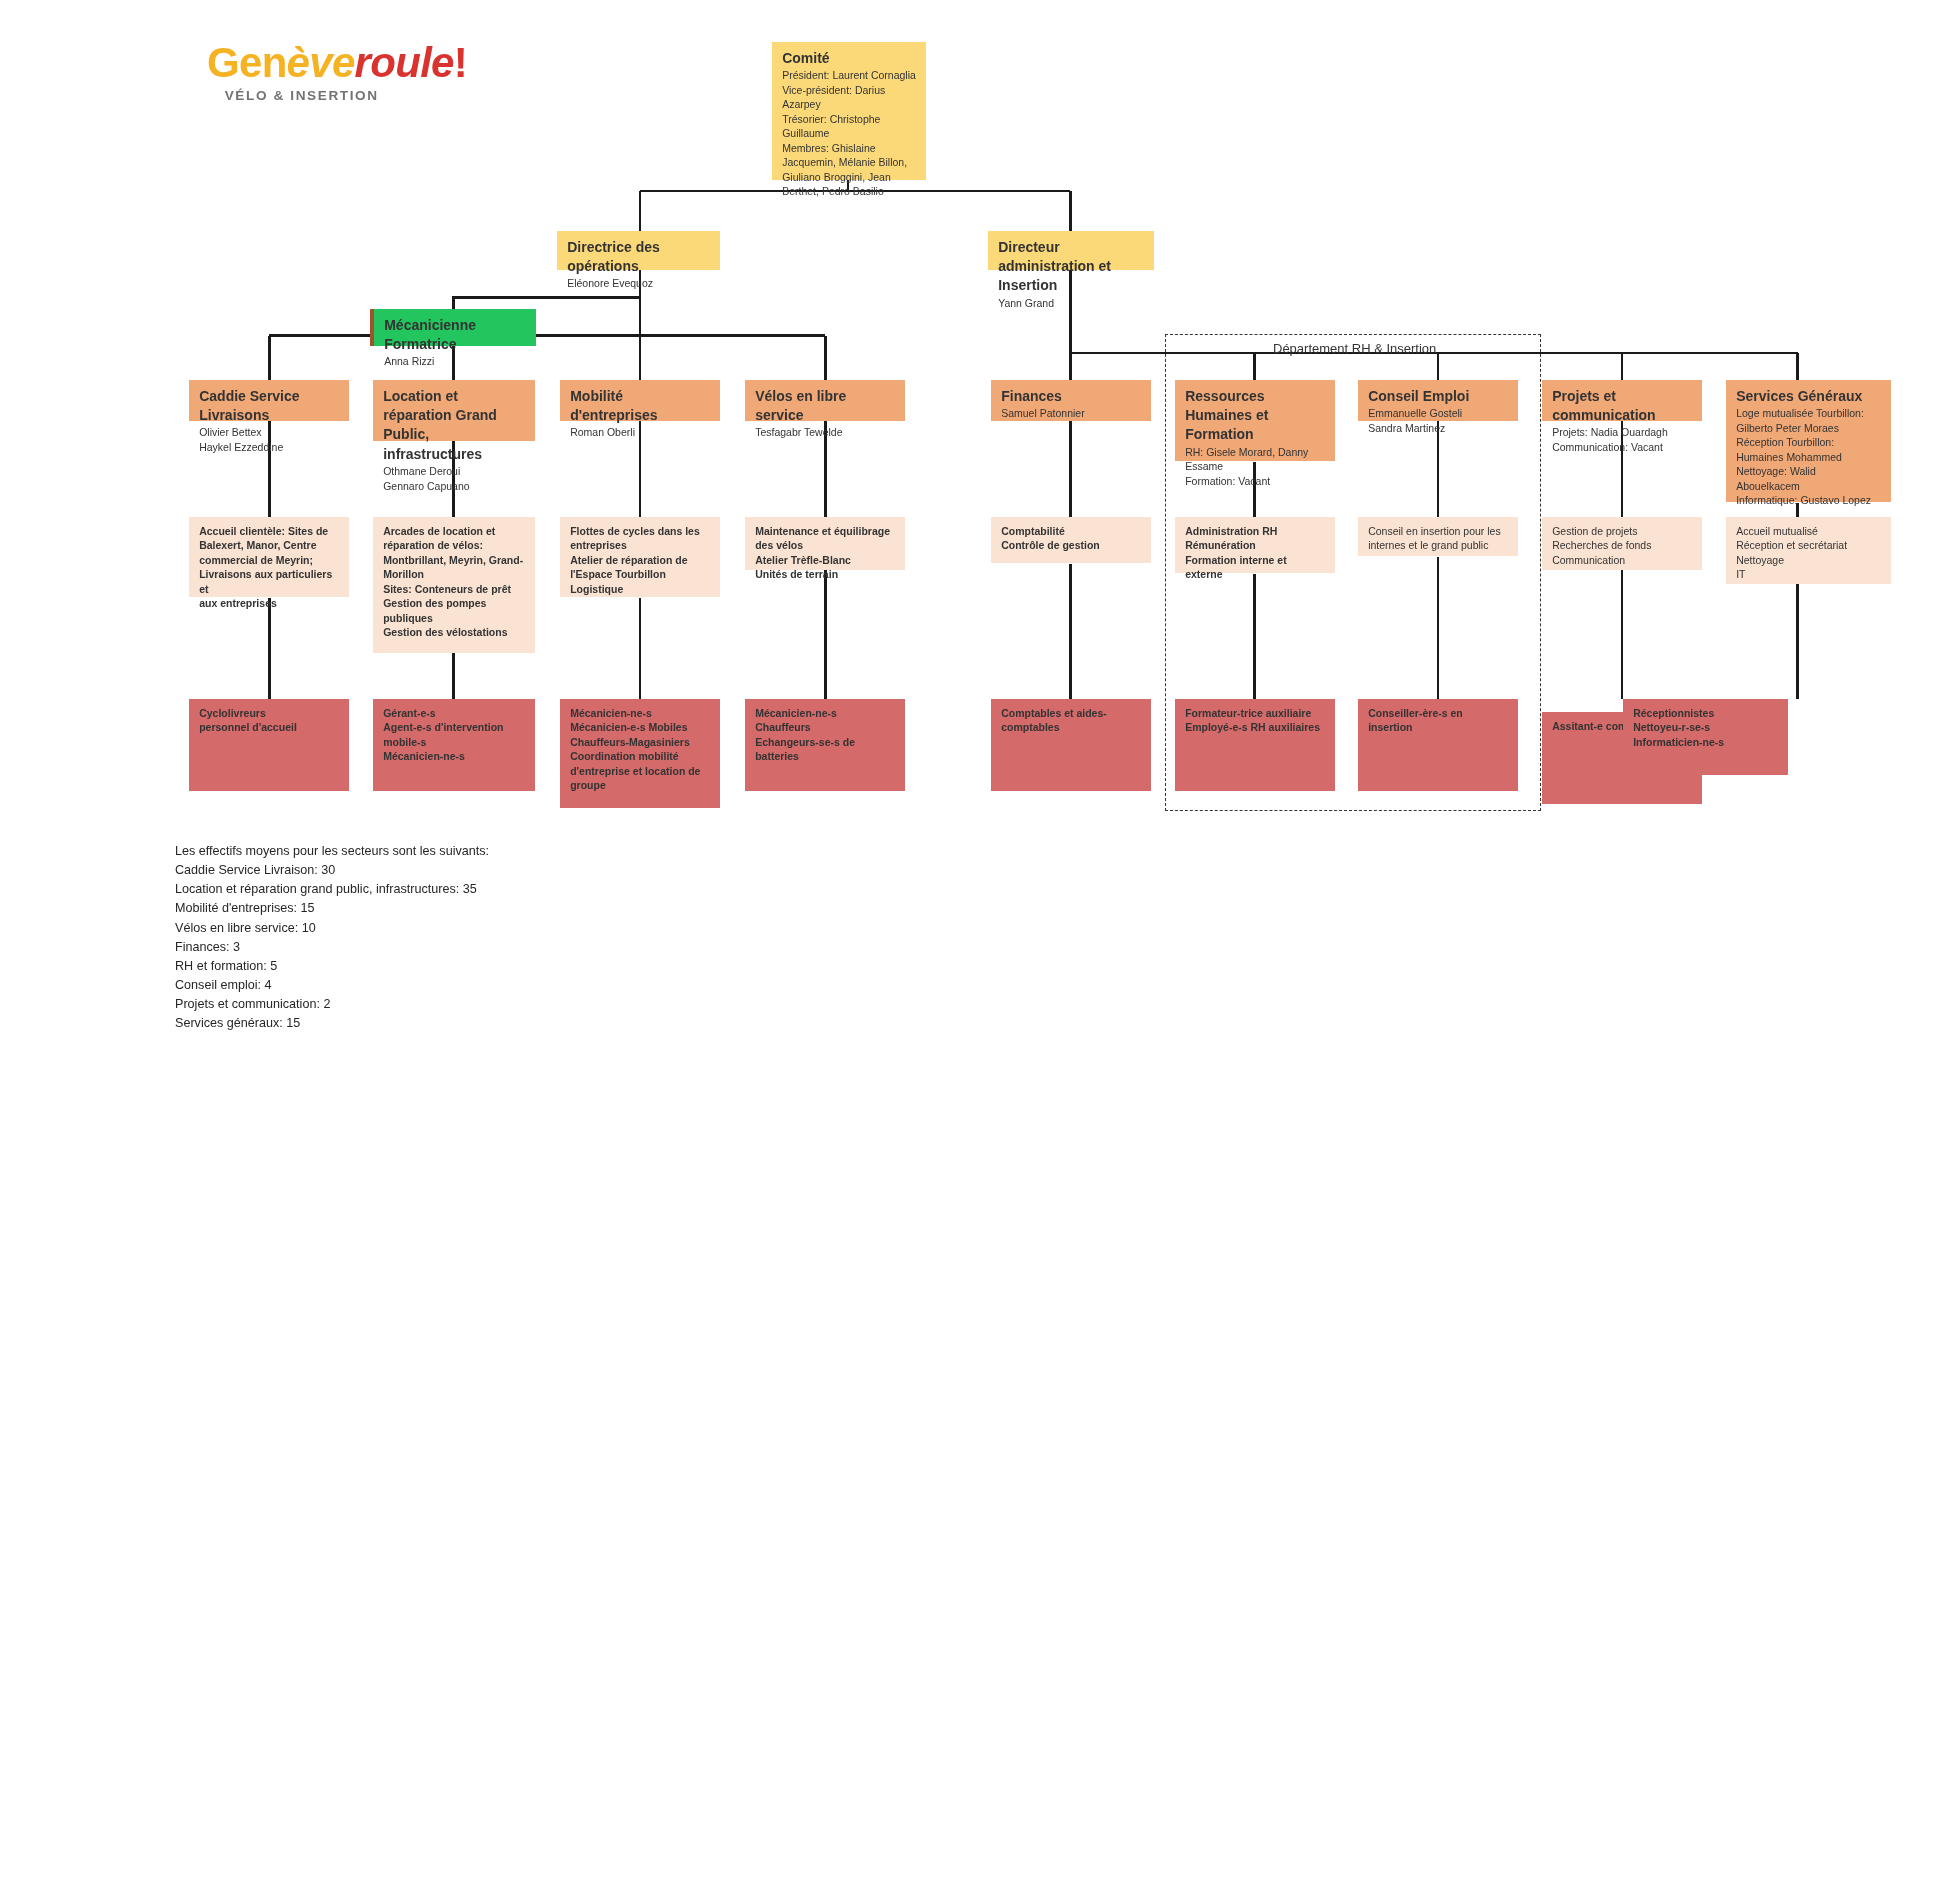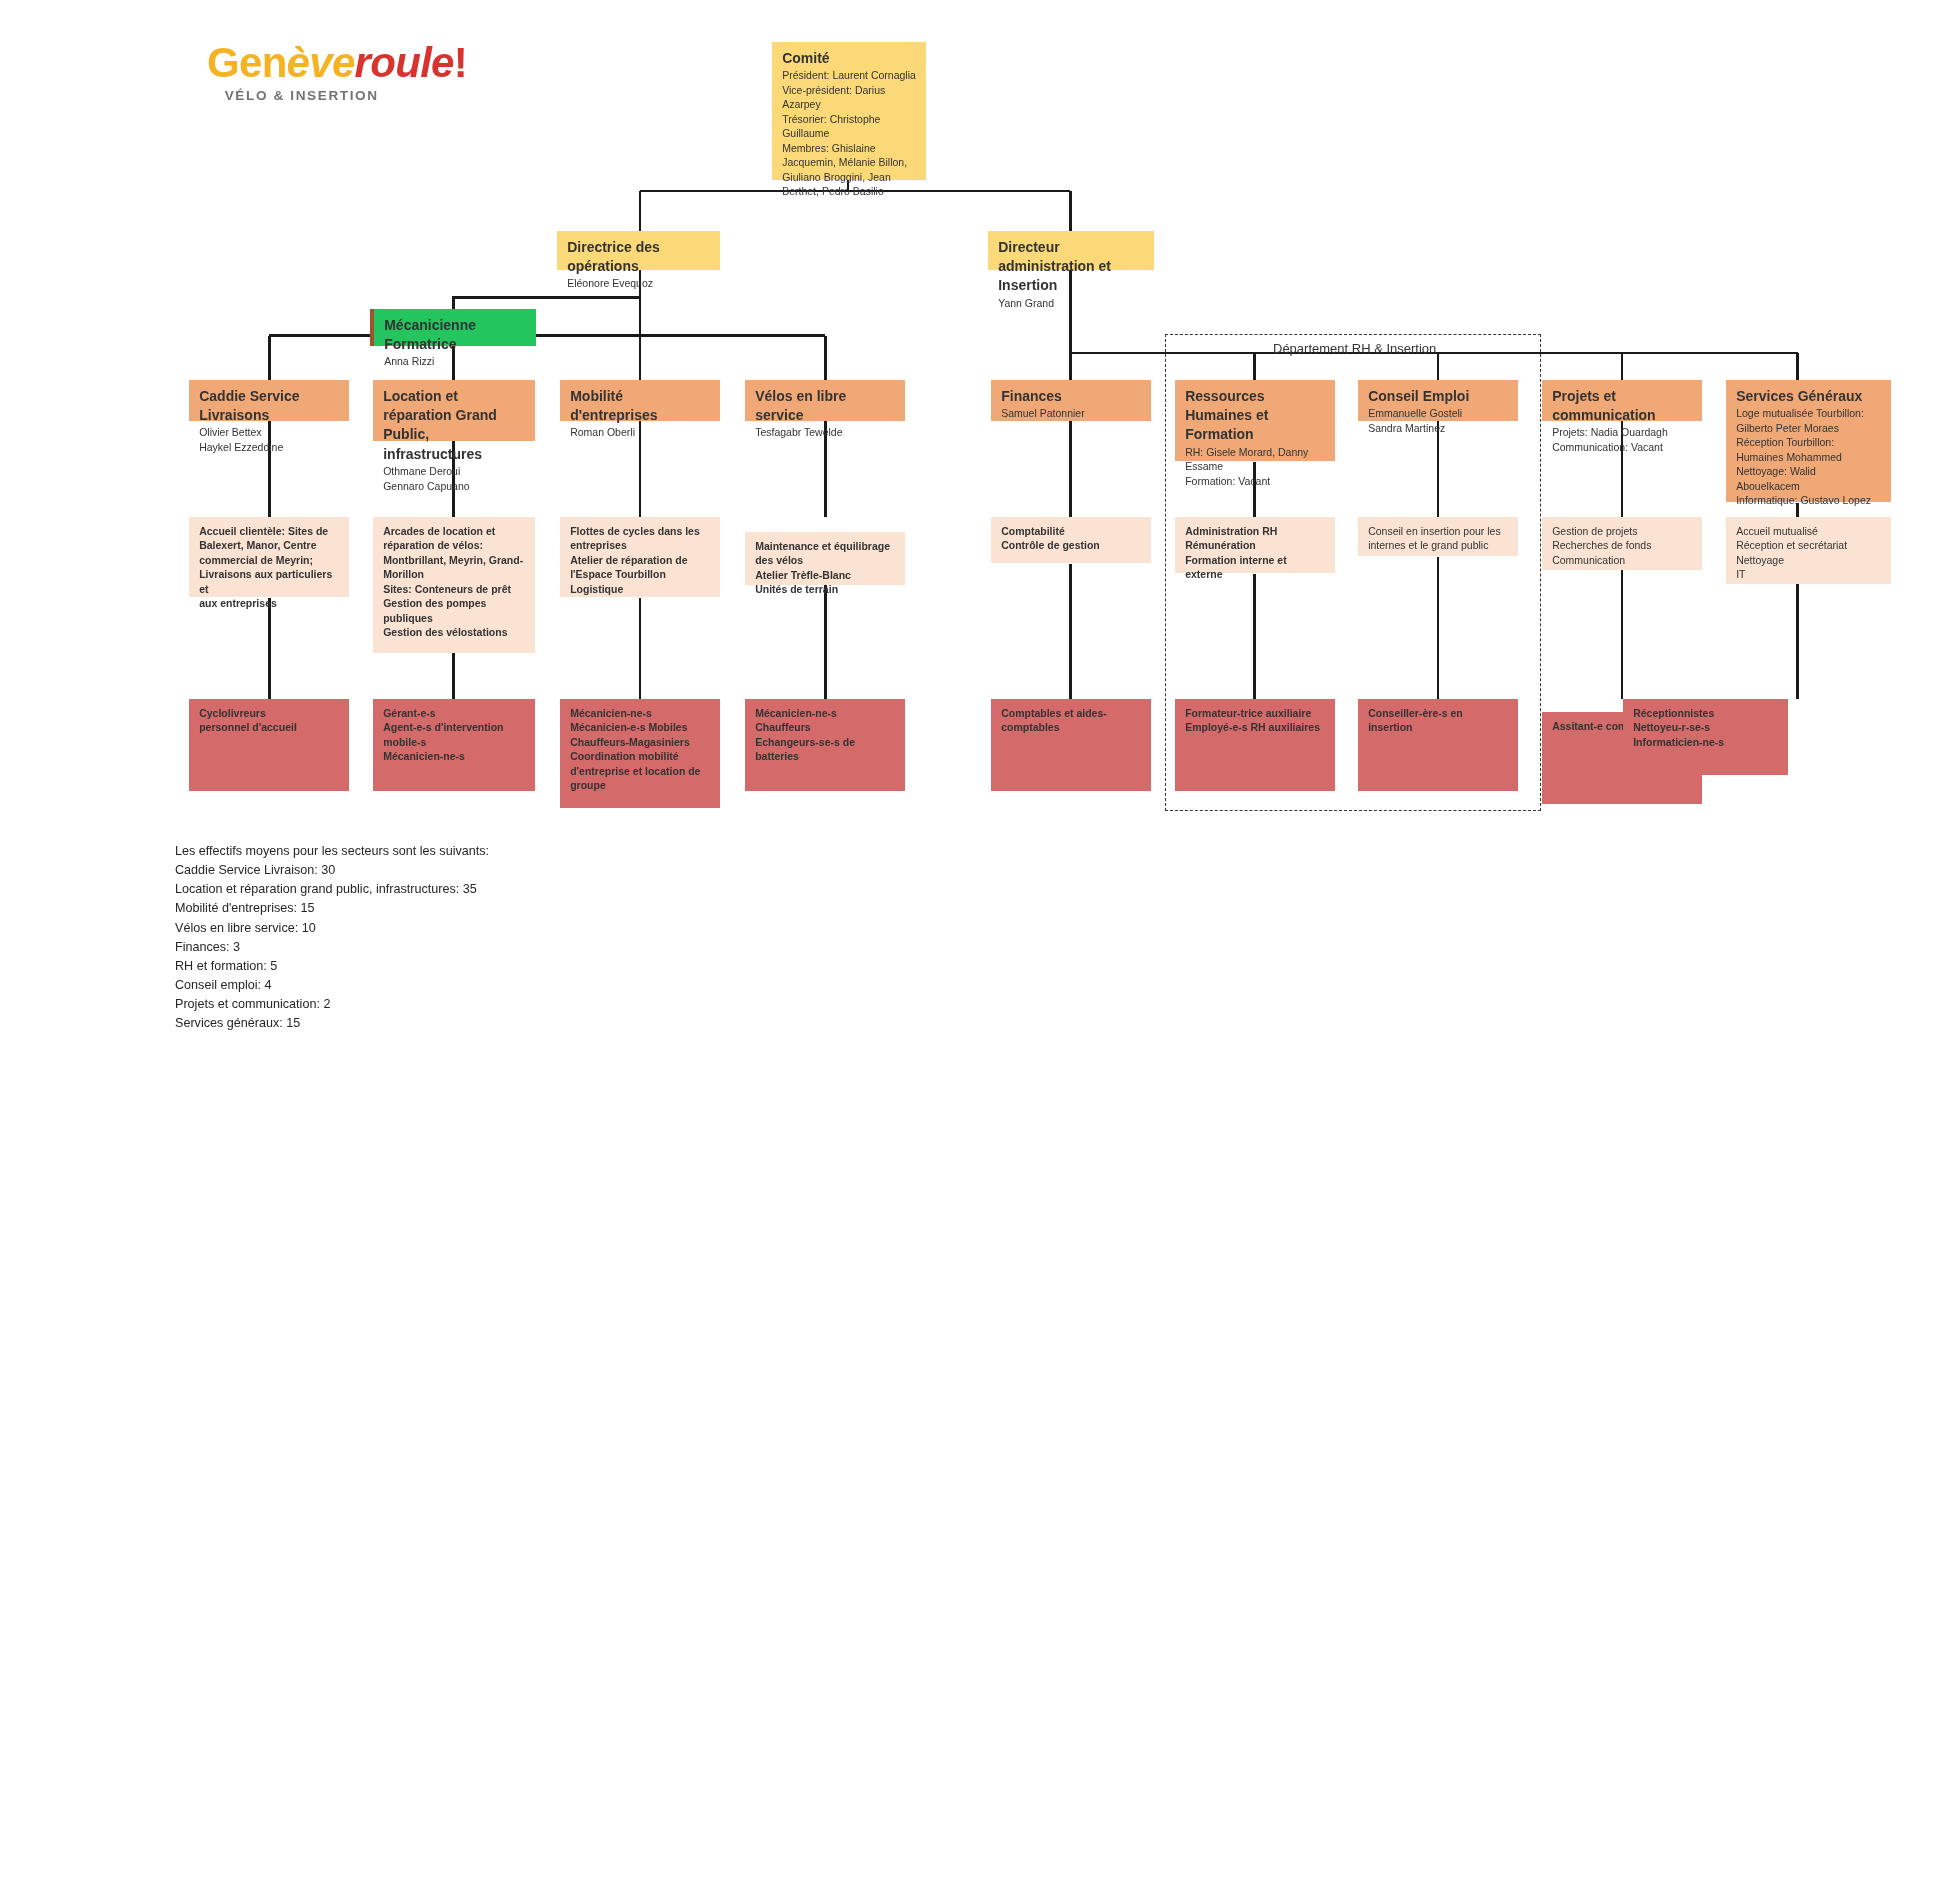--- a/index.html
+++ b/index.html
@@ -212,21 +212,21 @@
   </div>
 
   <div class="node n-peach bold" style="left:560px;top:517px;width:160px;height:80px;">
     <div class="ln">Flottes de cycles dans les</div>
     <div class="ln">entreprises</div>
     <div class="ln">Atelier de réparation de</div>
     <div class="ln">l'Espace Tourbillon</div>
     <div class="ln">Logistique</div>
   </div>
 
-  <div class="node n-peach bold" style="left:745px;top:517px;width:160px;height:53px;margin-top:15px;">
+  <div class="node n-peach bold" style="left:745px;top:517px;width:160px;height:53px;">
     <div class="ln">Maintenance et équilibrage</div>
     <div class="ln">des vélos</div>
     <div class="ln">Atelier Trèfle-Blanc</div>
     <div class="ln">Unités de terrain</div>
   </div>
 
   <div class="node n-peach bold" style="left:991px;top:517px;width:160px;height:46px;">
     <div class="ln">Comptabilité</div>
     <div class="ln">Contrôle de gestion</div>
   </div>

